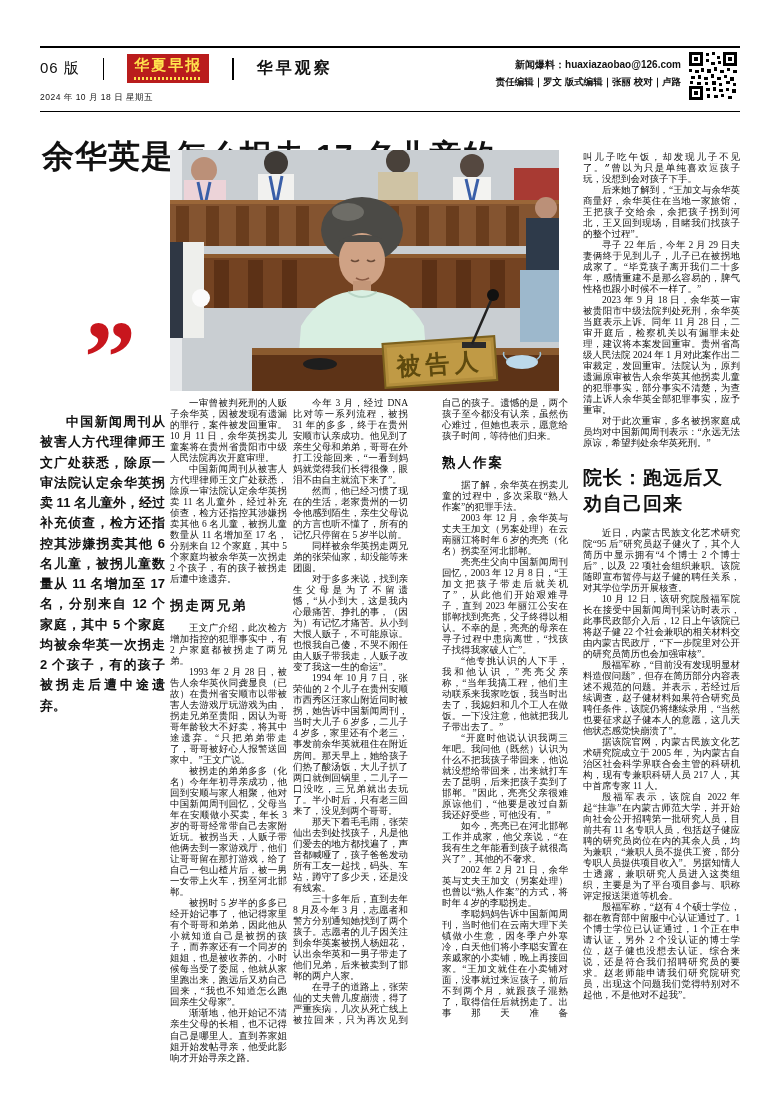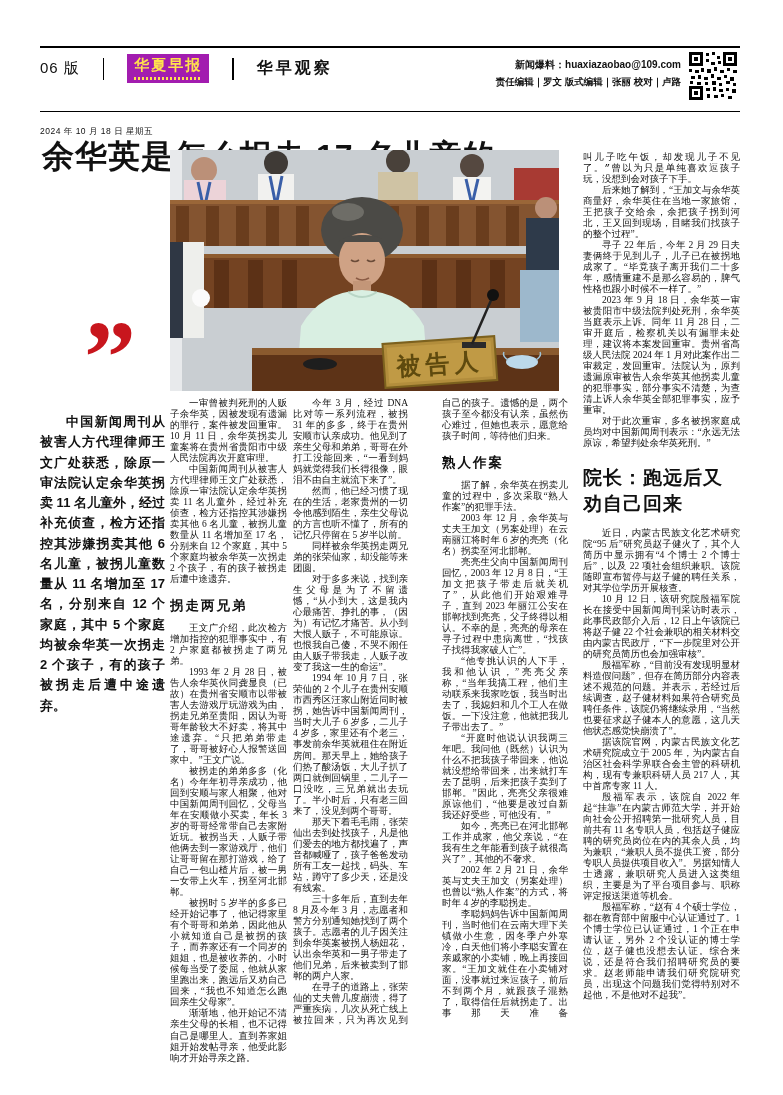--- a/index.html
+++ b/index.html
@@ -6,26 +6,26 @@
   #page{position:relative;width:783px;height:1095px;background:#fff;margin:0 auto;
         font-family:"Liberation Sans",sans-serif;color:#111;overflow:hidden;}
   .hrule{position:absolute;left:40px;width:700px;background:#000;}
   #rule-top{top:46px;height:2px;}
   #rule-mid{top:111px;height:1px;}
 
   
   .header-left{position:absolute;left:40px;top:54px;display:flex;align-items:center;gap:23px;}
   .edition{font-size:15px;letter-spacing:1px;}
   .sep{width:1.5px;height:22px;background:#000;}
-  .logo{background:#a21caf;color:#ffe14d;padding:2px 7px 3px;text-align:center;}
+  .logo{background:#b91c1c;color:#ffe14d;padding:2px 7px 3px;text-align:center;}
   .logo-title{font-size:15px;font-weight:bold;letter-spacing:2px;font-family:"Liberation Serif",serif;}
   .logo-substrip{margin-top:2px;height:3px;
       background:repeating-linear-gradient(90deg,#ffe14d 0 2px,rgba(0,0,0,0) 2px 4px);}
   .section-title{font-size:16px;font-weight:bold;letter-spacing:3px;}
-  .date-line{position:absolute;left:40px;top:92px;font-size:8.5px;letter-spacing:.5px;margin-top:34px;}
+  .date-line{position:absolute;left:40px;top:92px;font-size:8.5px;letter-spacing:.5px;}
   .tipline{position:absolute;right:102px;top:58px;font-size:10px;font-weight:bold;text-align:right;}
   .editors{position:absolute;right:102px;top:76px;font-size:9.5px;font-weight:bold;text-align:right;}
   .qr{position:absolute;left:689px;top:52px;width:48px;height:48px;}
 
   
   .headline{position:absolute;left:42px;top:114px;font-size:32px;font-weight:bold;letter-spacing:1px;white-space:nowrap;}
 
   
   .photo{position:absolute;left:170px;top:150px;width:389px;height:241px;}
 
@@ -66,21 +66,21 @@
     <span class="edition">06 版</span>
     <span class="sep"></span>
     <span class="logo">
       <span class="logo-title">华夏早报</span>
       <span class="logo-substrip" style="display:block"></span>
     </span>
     <span class="sep"></span>
     <span class="section-title">华早观察</span>
   </div>
   <div class="date-line">2024 年 10 月 18 日 星期五</div>
-  <div class="tipline">新闻爆料：huaxiazaobao@109.com</div>
+  <div class="tipline">新闻爆料：huaxiazaobao@126.com</div>
   <div class="editors">责任编辑｜罗文 版式编辑｜张丽 校对｜卢路</div>
 
   <svg class="qr" viewBox="0 0 48 48">
     <rect width="48" height="48" fill="#fff"></rect>
     <g fill="#000">
       <rect x="0" y="0" width="14" height="14"></rect>
         <rect x="34" y="0" width="14" height="14"></rect>
         <rect x="0" y="34" width="14" height="14"></rect>
       <rect x="3" y="3" width="8" height="8" fill="#fff"></rect>
         <rect x="37" y="3" width="8" height="8" fill="#fff"></rect>

